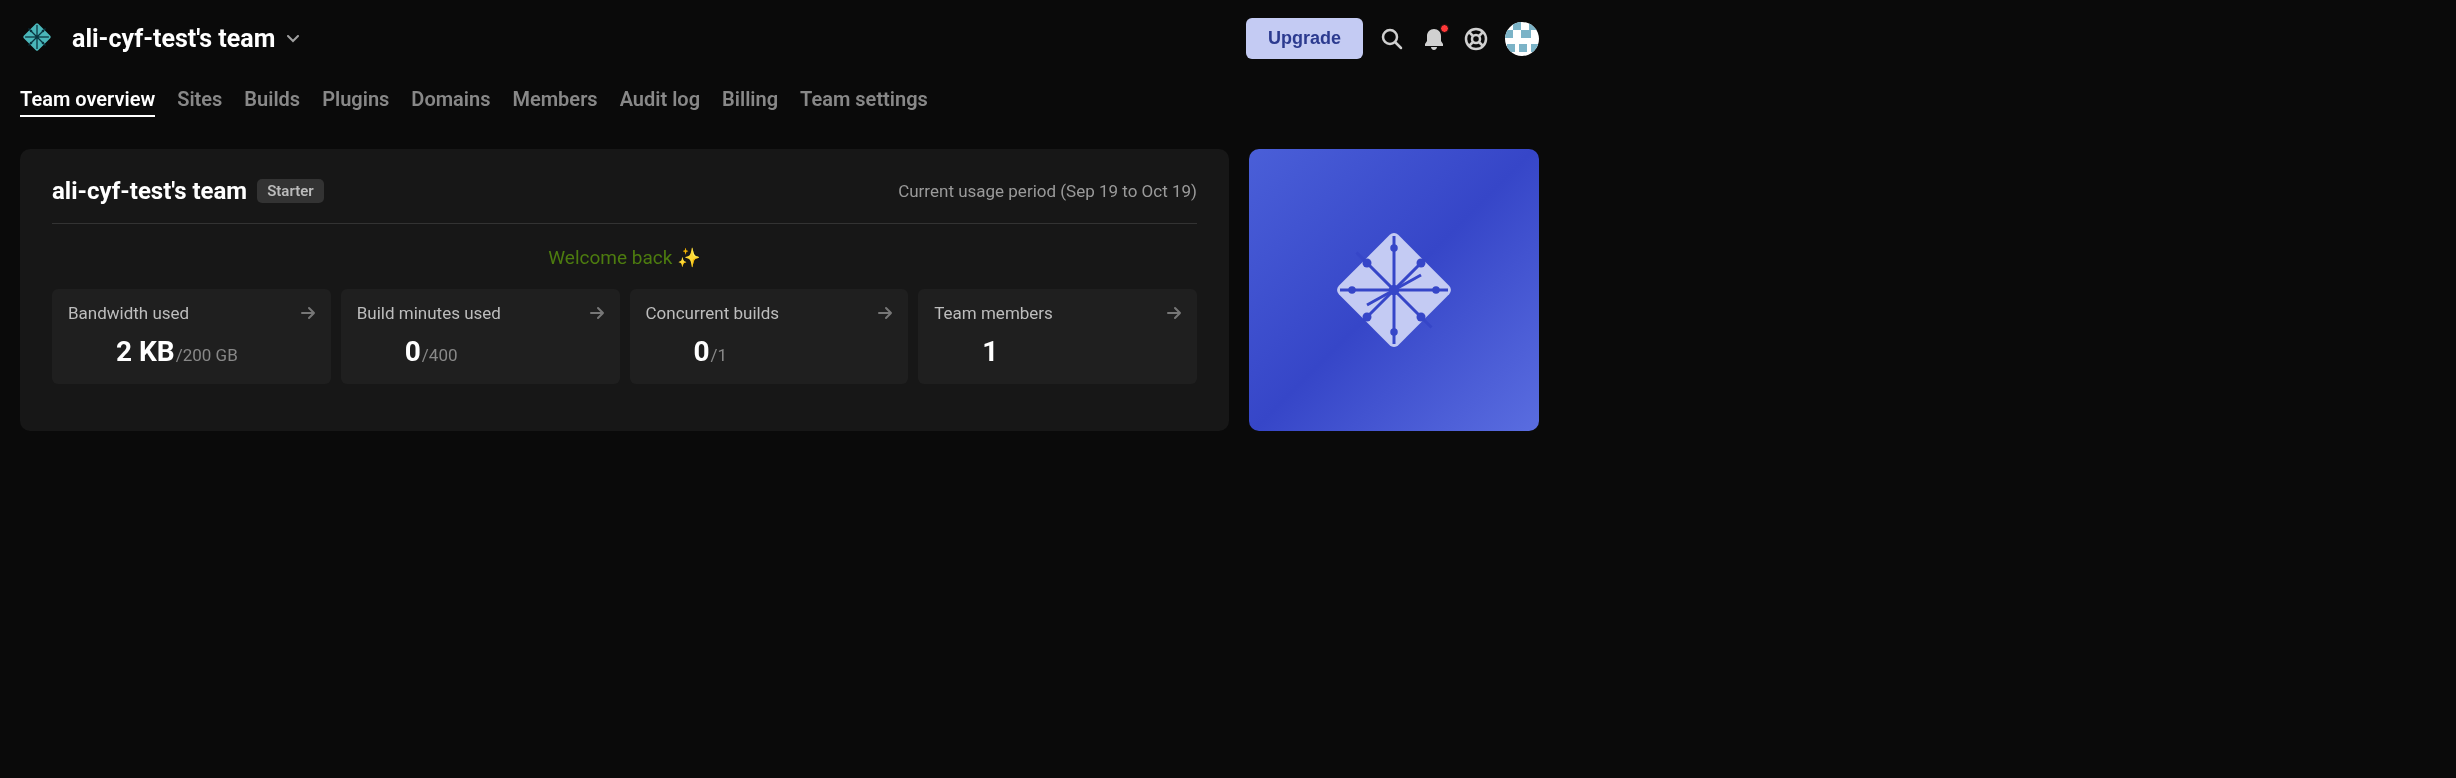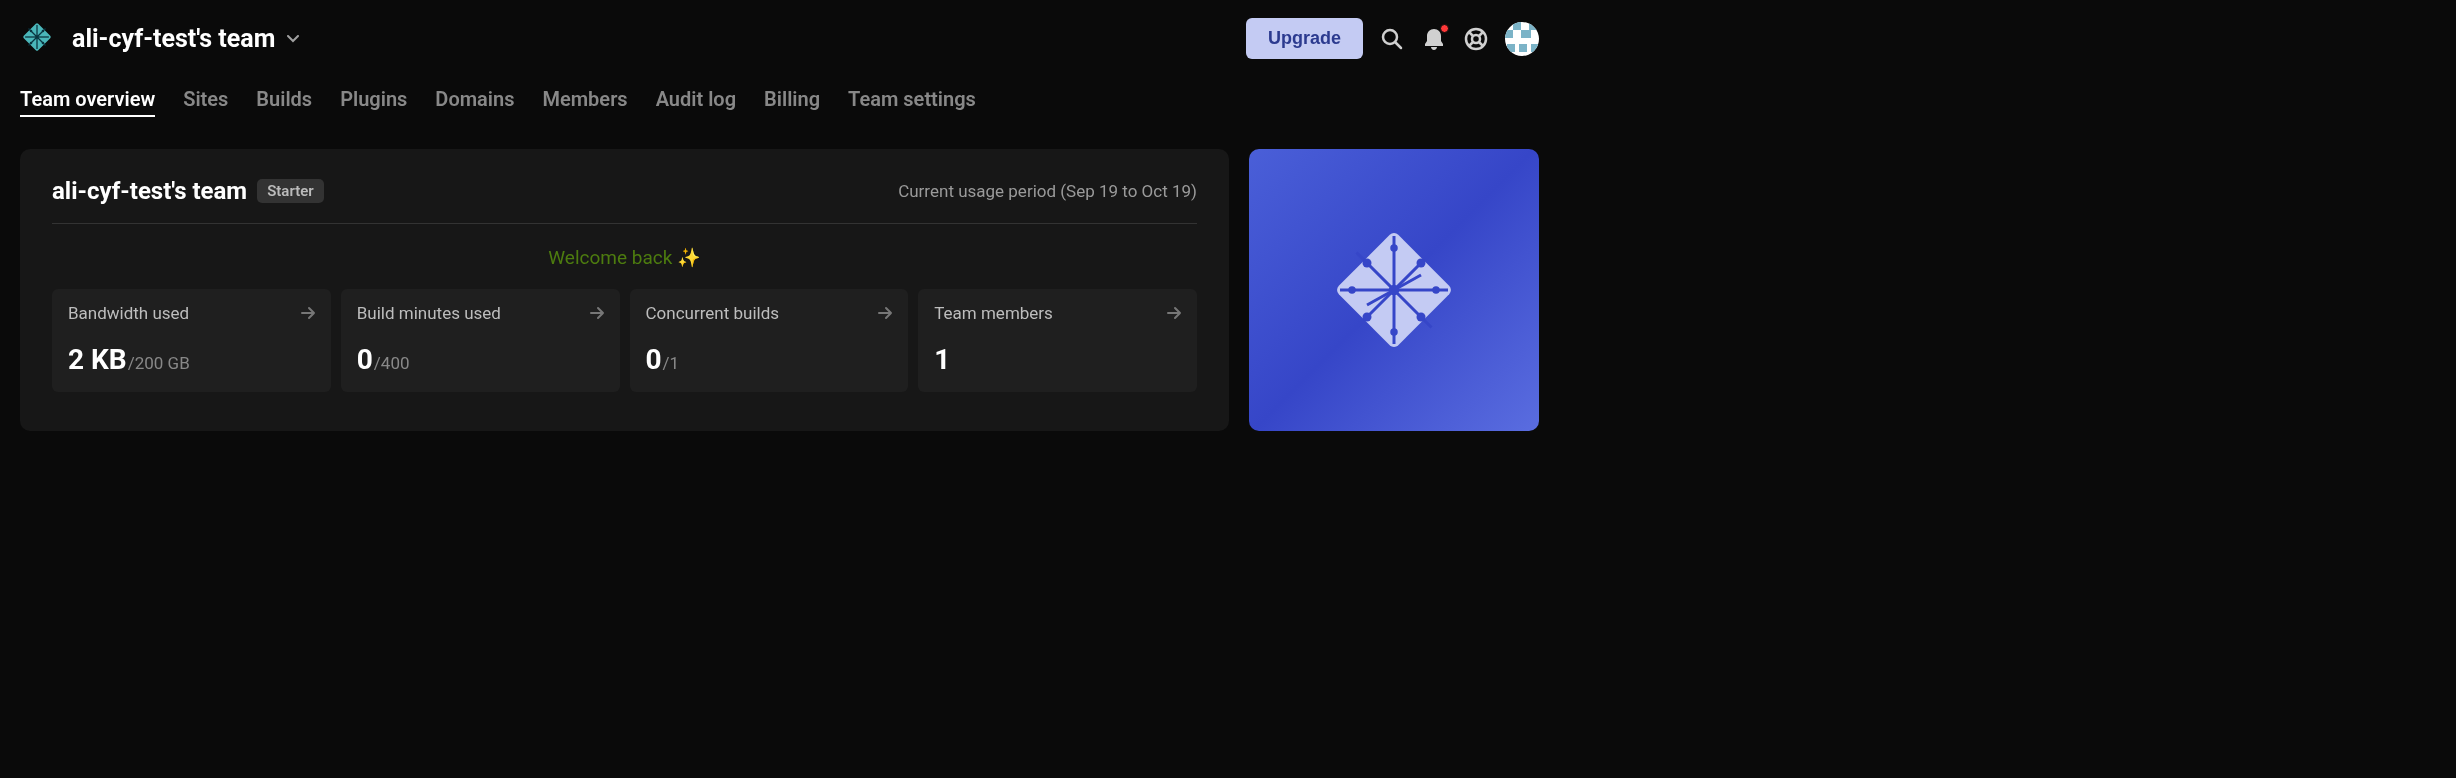--- a/index.html
+++ b/index.html
@@ -93,21 +93,21 @@
       cursor: pointer;
     }
     .avatar-pixel {
       position: absolute;
       background: #7bb3c7;
     }
     
     
     .nav-tabs {
       display: flex;
-      gap: 28px;
+      gap: 22px;
       padding: 20px 20px 0 20px;
     }
     .nav-tab {
       font-size: 20px;
       font-weight: 600;
       color: #888;
       cursor: pointer;
       padding-bottom: 4px;
     }
     .nav-tab.active {
@@ -171,30 +171,31 @@
     .stat-card {
       flex: 1;
       background: #1f1f1f;
       border-radius: 6px;
       padding: 14px 16px 16px 16px;
       position: relative;
     }
     .stat-label {
       color: #bdbdbd;
       font-size: 17px;
-      margin-bottom: 20px;
+      margin-bottom: 12px;
     }
     .stat-value-row {
       display: flex;
       align-items: baseline;
     }
     .stat-value {
       font-size: 28px;
       font-weight: 700;
       color: #ffffff;
+      margin-left: 48px;
     }
     .stat-limit {
       font-size: 17px;
       color: #888;
       margin-left: 1px;
     }
     .stat-arrow {
       position: absolute;
       top: 16px;
       right: 14px;

